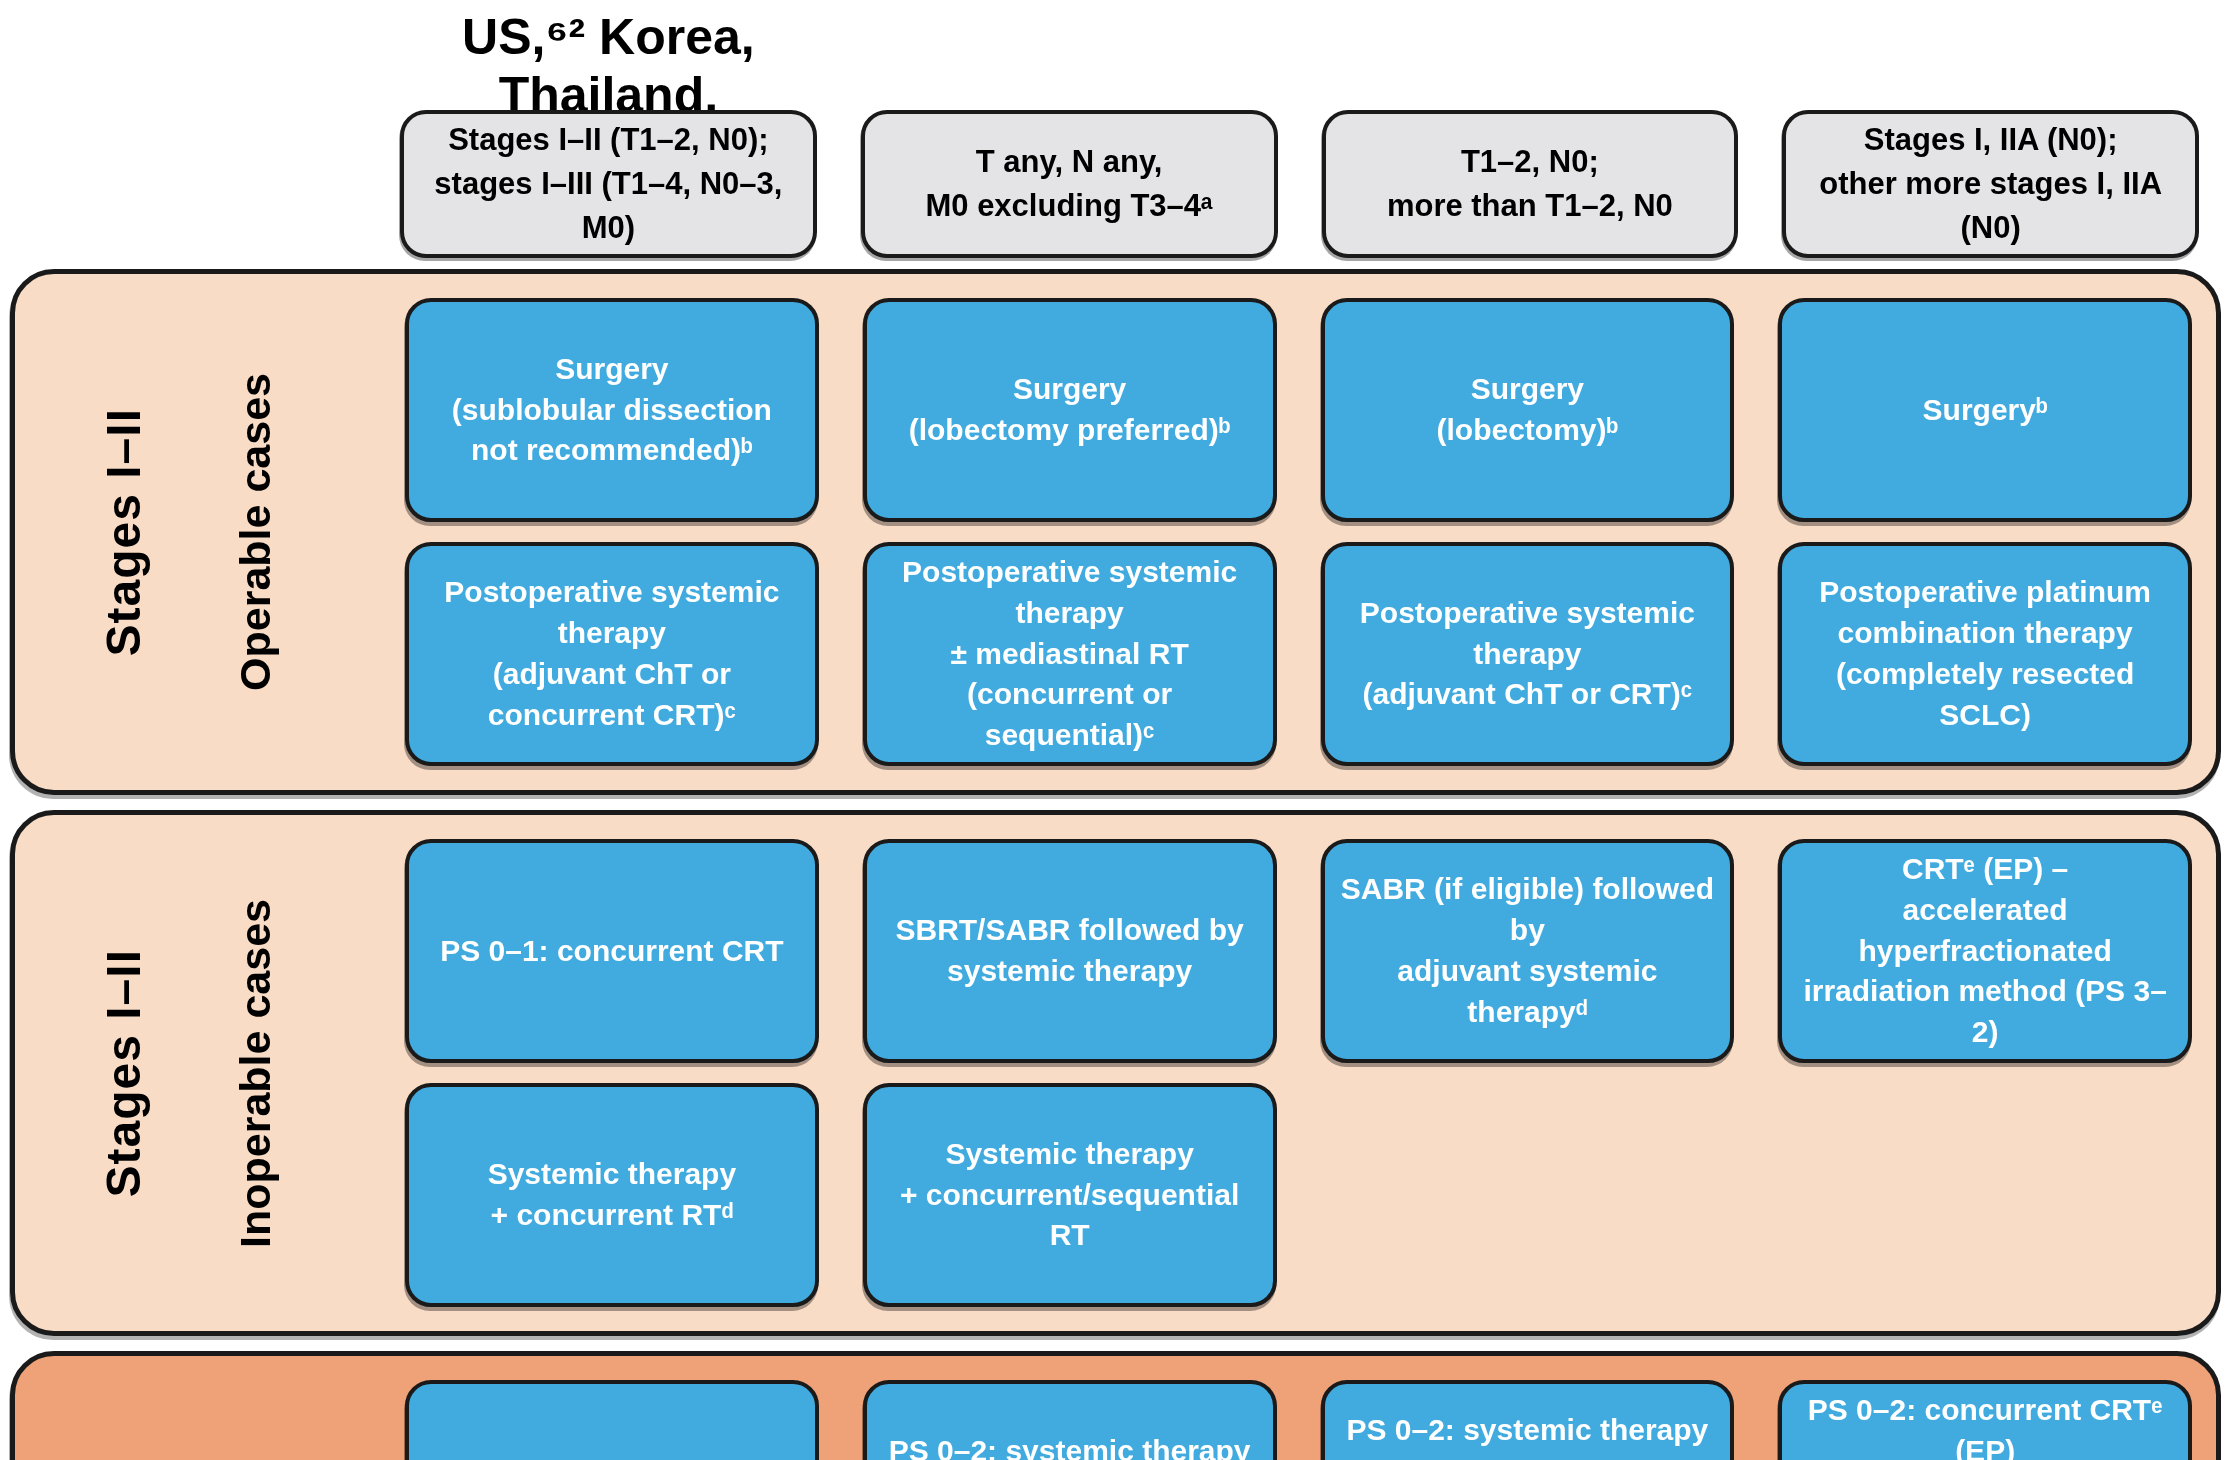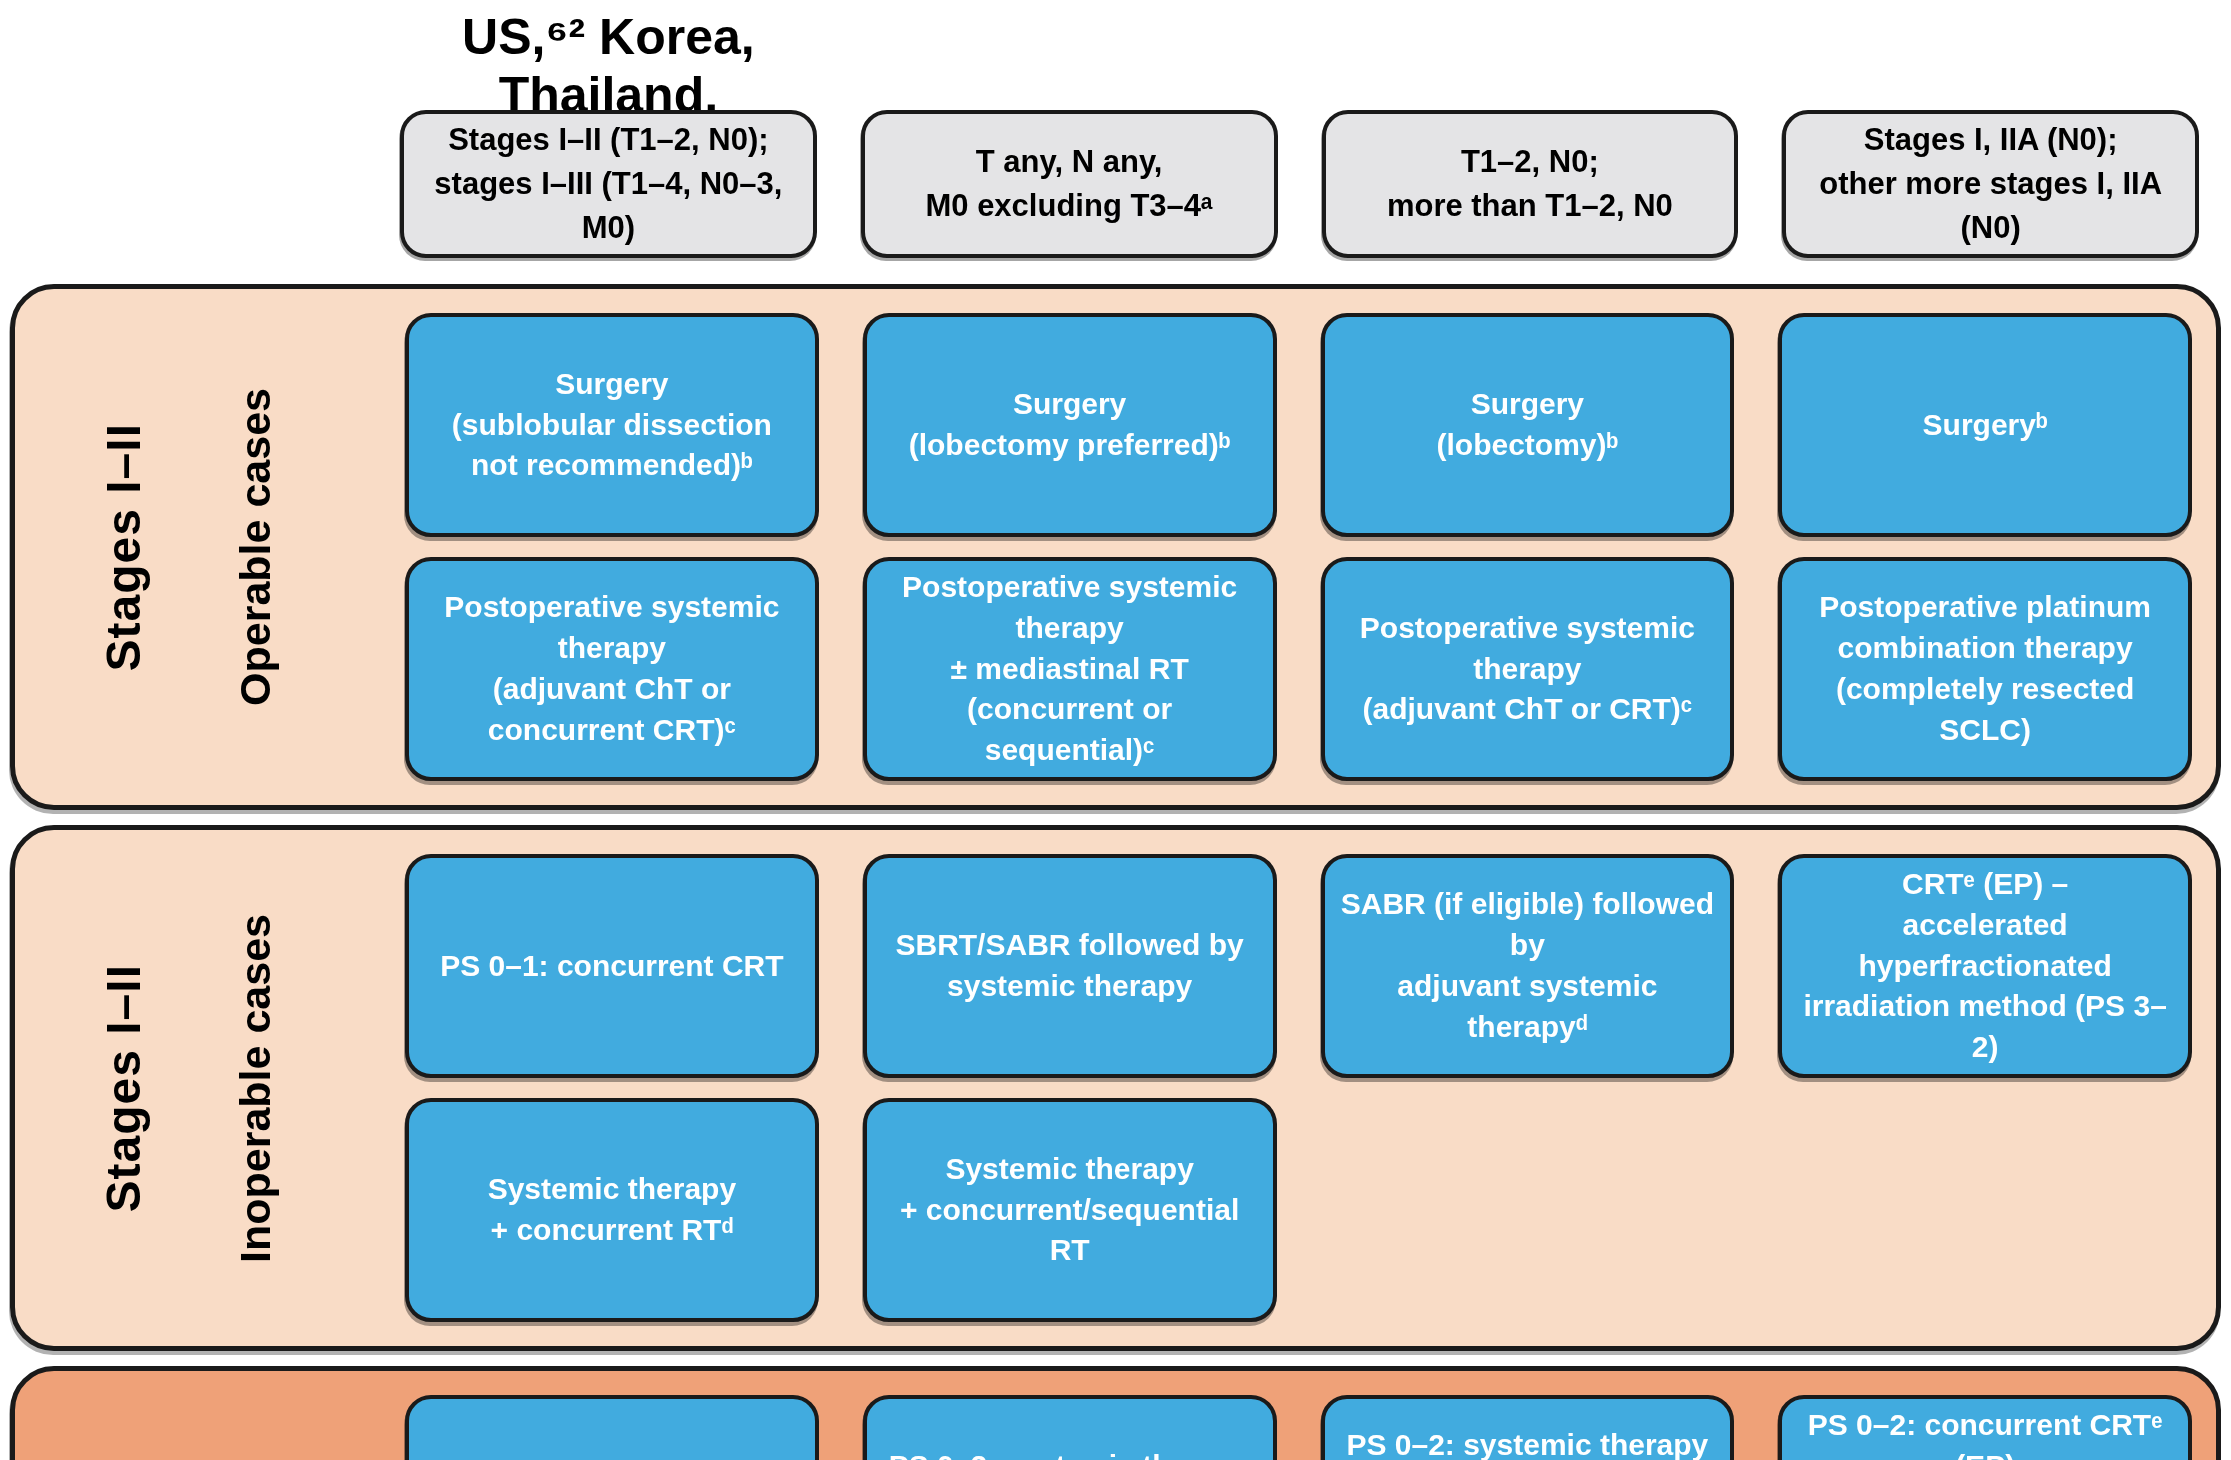--- a/index.html
+++ b/index.html
@@ -29,21 +29,21 @@
     padding-right:22px;
   }
   .header-row { height:94px; margin-bottom:8px; align-items:end; }
   .col-header {
     align-self:end;
     text-align:center;
     font-size:50px;
     line-height:1.16;
     white-space:pre-line;
   }
-  .criteria-row { height:156px; margin-bottom:26px; }
+  .criteria-row { height:156px; margin-bottom:11px; }
   .criteria-box {
     background:var(--box-gray);
     border:4px solid var(--border);
     border-radius:26px;
     box-shadow:-1px 3px 0 rgba(0,0,0,0.35);
     display:flex; align-items:center; justify-content:center;
     text-align:center;
     font-size:31px; line-height:1.42;
     white-space:pre-line;
     padding:4px 14px;

